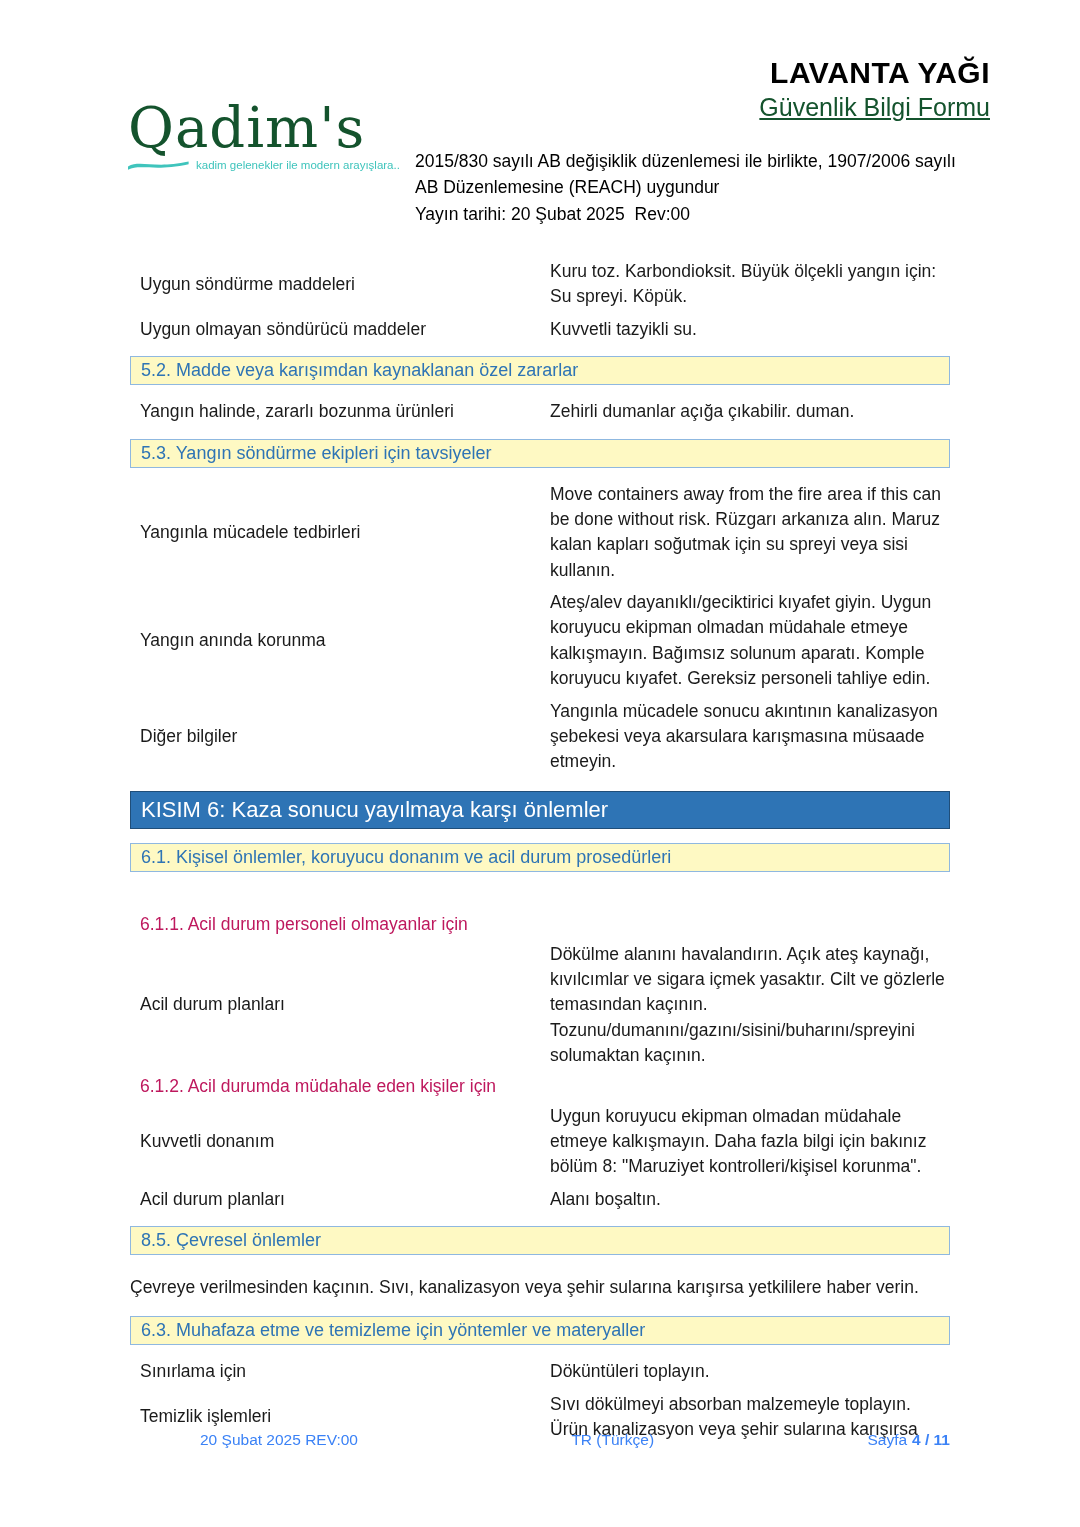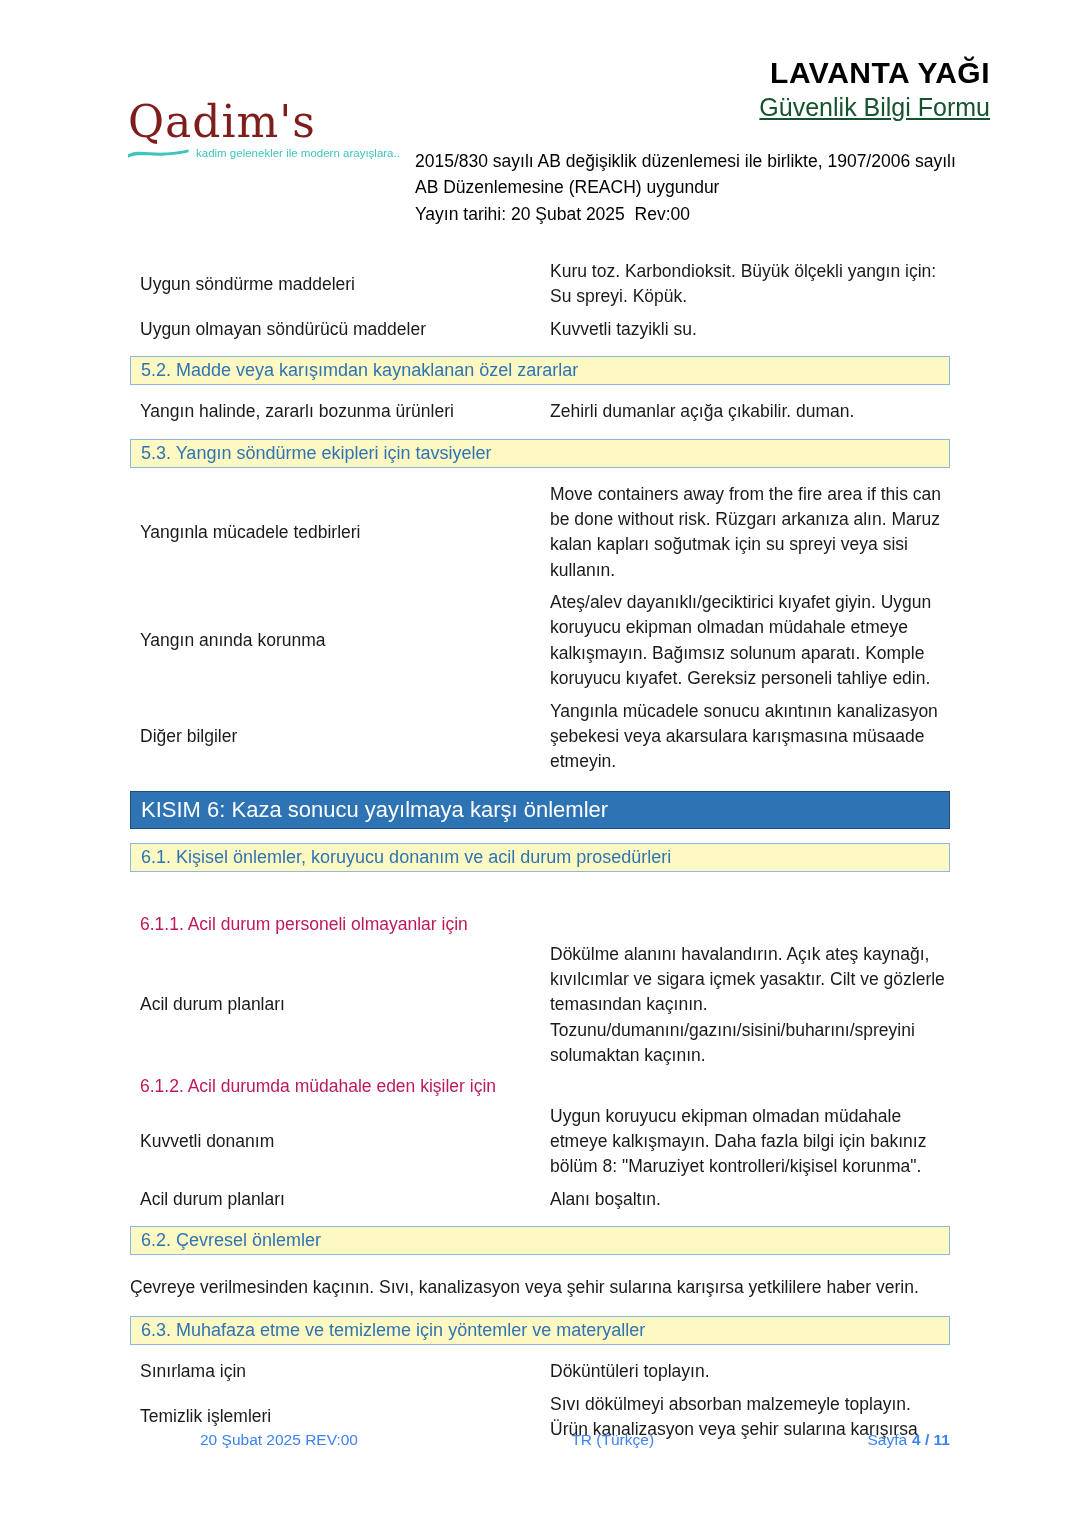--- a/index.html
+++ b/index.html
@@ -9,21 +9,21 @@
     background:#ffffff;
     font-family:"Liberation Sans", sans-serif;
     color:#1a1a1a;
     overflow:hidden;
   }
   
   .header{position:relative;height:250px;}
   .logo{position:absolute;left:128px;top:100px;width:300px;}
   .logo-text{
     font-family:"DejaVu Serif", serif;
-    font-size:44px;line-height:1;color:#7f1d1d;letter-spacing:1px;
+    font-size:56px;line-height:1;color:#14532d;letter-spacing:1px;
   }
   .logo-sub{display:flex;align-items:center;margin-top:2px;}
   .logo-wave{width:62px;height:14px;flex:0 0 auto;margin-right:6px;}
   .logo-tagline{font-size:11.5px;color:#3fc4bc;white-space:nowrap;}
   .titles{position:absolute;top:56px;right:90px;text-align:right;}
   .product-title{font-size:30px;font-weight:bold;letter-spacing:.5px;color:#000;}
   .doc-title{font-size:25px;margin-top:3px;color:#14532d;text-decoration:underline;}
   .regs{position:absolute;left:415px;top:148px;width:565px;font-size:17.5px;line-height:1.5;color:#000;}
   .reg-issue{margin-top:0px;}
   
@@ -126,21 +126,21 @@
 
     <div class="row">
       <div class="label">Kuvvetli donanım</div>
       <div class="value">Uygun koruyucu ekipman olmadan müdahale etmeye kalkışmayın. Daha fazla bilgi için bakınız bölüm 8: "Maruziyet kontrolleri/kişisel korunma".</div>
     </div>
     <div class="row">
       <div class="label">Acil durum planları</div>
       <div class="value">Alanı boşaltın.</div>
     </div>
 
-    <div class="subbar">6.2. Çevresel önlemler</div>
+    <div class="subbar">8.5. Çevresel önlemler</div>
 
     <div class="para">Çevreye verilmesinden kaçının. Sıvı, kanalizasyon veya şehir sularına karışırsa yetkililere haber verin.</div>
 
     <div class="subbar">6.3. Muhafaza etme ve temizleme için yöntemler ve materyaller</div>
 
     <div class="row">
       <div class="label">Sınırlama için</div>
       <div class="value">Döküntüleri toplayın.</div>
     </div>
     <div class="row">

